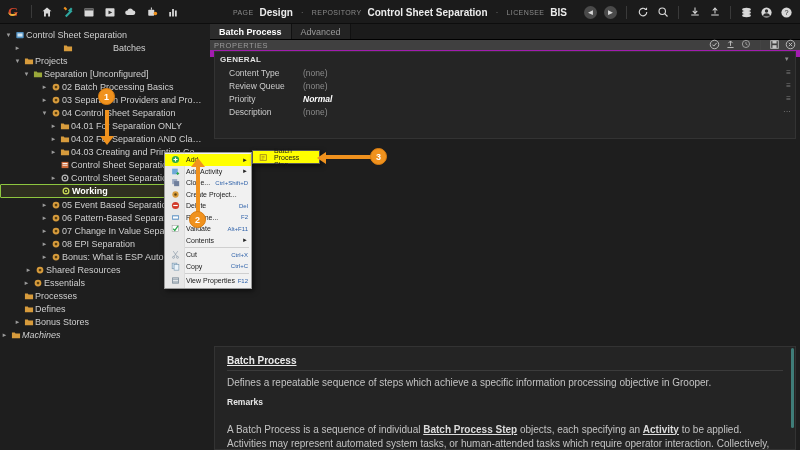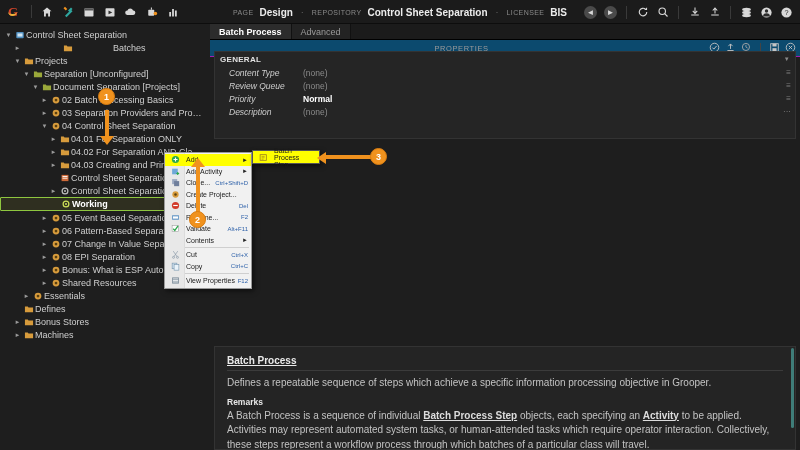--- a/index.html
+++ b/index.html
@@ -116,57 +116,57 @@
 
   
   .right { position: absolute; left: 210px; top: 24px; right: 0; bottom: 0; background: #1e1e1e; }
   .tabs { display: flex; height: 16px; background: #1b1b1b; border-bottom: 1px solid #000; }
   .tab {
     padding: 0 9px; font-size: 9px; display: flex; align-items: center;
     color: #9a9a9a; background: #232323; border-right: 1px solid #111;
   }
   .tab.active { background: #2c2c2c; color: #fff; font-weight: bold; }
   .propbar {
-    display: flex; align-items: center; height: 17px; background: #0c4a6e;
-    border-bottom: 1px solid #a21caf; padding: 0 4px; text-align: center;
+    display: flex; align-items: center; height: 17px; background: #404040;
+    border-bottom: 7px solid #a21caf; padding: 0 4px;
   }
   .propbar-title { font-size: 7.5px; letter-spacing: .6px; color: #9a9a9a; flex: 1; }
   .pb-icons { display: flex; align-items: center; gap: 5px; }
   .pb-div { width: 1px; height: 10px; background: #444; margin: 0 3px; }
   .propwrap {
     position: absolute; left: 4px; right: 4px; top: 27px; height: 88px;
     background: #252525; border: 1px solid #333;
   }
   .grouphdr {
     display: flex; align-items: center; height: 14px; padding: 0 5px;
     font-size: 8px; font-weight: bold; color: #e2e2e2; letter-spacing: .3px;
   }
   .grouphdr .chev { margin-left: auto; font-size: 6px; color: #8a8a8a; }
   .prow {
     display: flex; align-items: center; height: 13px; padding-left: 14px;
     font-size: 8.5px;
   }
-  .pname { width: 74px; color: #cdcdcd; font-style: italic; }
+  .pname { width: 74px; color: #cdcdcd; }
   .pval { flex: 1; color: #8c8c8c; }
-  .pval.set { color: #ffffff; font-weight: bold; }
+  .pval.set { color: #ffffff; font-weight: bold; font-style: italic; }
   .phandle { color: #7d7d7d; font-size: 8px; padding-right: 4px; }
 
   
   .docpanel {
     position: absolute; left: 4px; right: 4px; top: 322px; bottom: 0;
     background: #242424; border: 1px solid #333; overflow: hidden;
     padding: 8px 12px 0 12px;
   }
   .doc-h1 {
     font-size: 10px; font-weight: bold; color: #e9e9e9;
     text-decoration: underline; padding-bottom: 4px;
     border-bottom: 1px solid #3b3b3b; margin-bottom: 5px;
   }
   .doc-p { font-size: 10px; line-height: 1.45; color: #c3c3c3; margin-bottom: 6px; }
-  .doc-h2 { font-size: 8.5px; font-weight: bold; color: #e6e6e6; margin-bottom: 2px; }
+  .doc-h2 { font-size: 8.5px; font-weight: bold; color: #e6e6e6; margin-bottom: 16px; }
   .lnk { color: #dcdcdc; text-decoration: underline; font-weight: bold; }
   .docscroll {
     position: absolute; right: 1px; top: 1px; width: 3px; height: 80px;
     background: #3f7d79; border-radius: 2px;
   }
 </style>
 </head>
 <body>
 
 <div id="app">
@@ -319,29 +319,20 @@
       </div>
       <div class="node" style="padding-left: 22px;">
         <span class="arrow">▼</span>
         <span class="nicon">
           <svg width="10" height="10" viewBox="0 0 16 16">
             <path d="M1.5 4 H6 L7.2 5.6 H14.5 V13 H1.5 Z" fill="#9aa83a"></path>
           </svg>
         </span>
         <span class="nlabel">Separation [Unconfigured]</span>
       </div>
-      <div class="node" style="padding-left: 31px;">
-        <span class="arrow">▼</span>
-        <span class="nicon">
-          <svg width="10" height="10" viewBox="0 0 16 16">
-            <path d="M1.5 4 H6 L7.2 5.6 H14.5 V13 H1.5 Z" fill="#9aa83a"></path>
-          </svg>
-        </span>
-        <span class="nlabel">Document Separation [Projects]</span>
-      </div>
       <div class="node" style="padding-left: 40px;">
         <span class="arrow">►</span>
         <span class="nicon">
           <svg width="10" height="10" viewBox="0 0 16 16">
             <circle cx="8" cy="8" r="5.4" fill="#d79b3c"></circle>
             <circle cx="8" cy="8" r="2.2" fill="#5a4010"></circle>
           </svg>
         </span>
         <span class="nlabel">02 Batch Processing Basics</span>
       </div>
@@ -466,21 +457,21 @@
       <div class="node" style="padding-left: 40px;">
         <span class="arrow">►</span>
         <span class="nicon">
           <svg width="10" height="10" viewBox="0 0 16 16">
             <circle cx="8" cy="8" r="5.4" fill="#d79b3c"></circle>
             <circle cx="8" cy="8" r="2.2" fill="#5a4010"></circle>
           </svg>
         </span>
         <span class="nlabel">Bonus: What is ESP Auto Separation?</span>
       </div>
-      <div class="node" style="padding-left: 40px;">
+      <div class="node" style="padding-left: 24px;">
         <span class="arrow">►</span>
         <span class="nicon">
           <svg width="10" height="10" viewBox="0 0 16 16">
             <circle cx="8" cy="8" r="5.4" fill="#d79b3c"></circle>
             <circle cx="8" cy="8" r="2.2" fill="#5a4010"></circle>
           </svg>
         </span>
         <span class="nlabel">Shared Resources</span>
       </div>
       <div class="node" style="padding-left: 22px;">
@@ -493,32 +484,41 @@
         </span>
         <span class="nlabel">Essentials</span>
       </div>
       <div class="node" style="padding-left: 13px;">
         <span class="arrow"></span>
         <span class="nicon">
           <svg width="10" height="10" viewBox="0 0 16 16">
             <path d="M1.5 4 H6 L7.2 5.6 H14.5 V13 H1.5 Z" fill="#d79b3c"></path>
           </svg>
         </span>
+        <span class="nlabel">Processes</span>
+      </div>
+      <div class="node" style="padding-left: 13px;">
+        <span class="arrow"></span>
+        <span class="nicon">
+          <svg width="10" height="10" viewBox="0 0 16 16">
+            <path d="M1.5 4 H6 L7.2 5.6 H14.5 V13 H1.5 Z" fill="#d79b3c"></path>
+          </svg>
+        </span>
         <span class="nlabel">Defines</span>
       </div>
       <div class="node" style="padding-left: 13px;">
         <span class="arrow">►</span>
         <span class="nicon">
           <svg width="10" height="10" viewBox="0 0 16 16">
             <path d="M1.5 4 H6 L7.2 5.6 H14.5 V13 H1.5 Z" fill="#d79b3c"></path>
           </svg>
         </span>
         <span class="nlabel">Bonus Stores</span>
       </div>
-      <div class="node" style="padding-left: 13px;">
+      <div class="node" style=" font-style: italic;">
         <span class="arrow">►</span>
         <span class="nicon">
           <svg width="10" height="10" viewBox="0 0 16 16">
             <path d="M1.5 4 H6 L7.2 5.6 H14.5 V13 H1.5 Z" fill="#d79b3c"></path>
           </svg>
         </span>
         <span class="nlabel">Machines</span>
       </div>
     </div>
 

